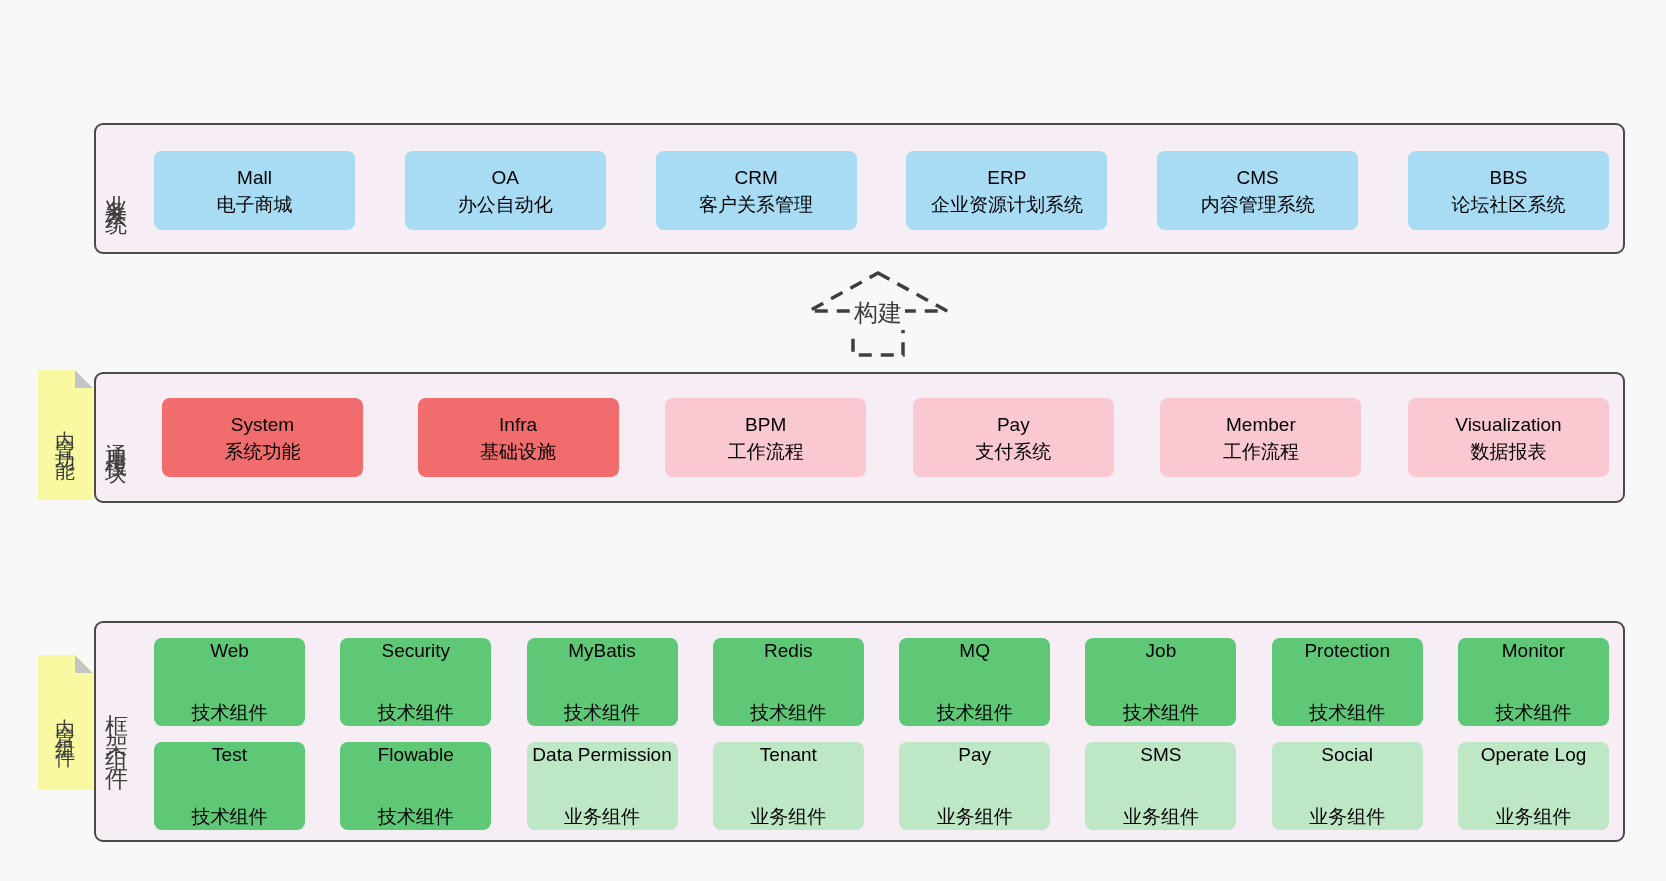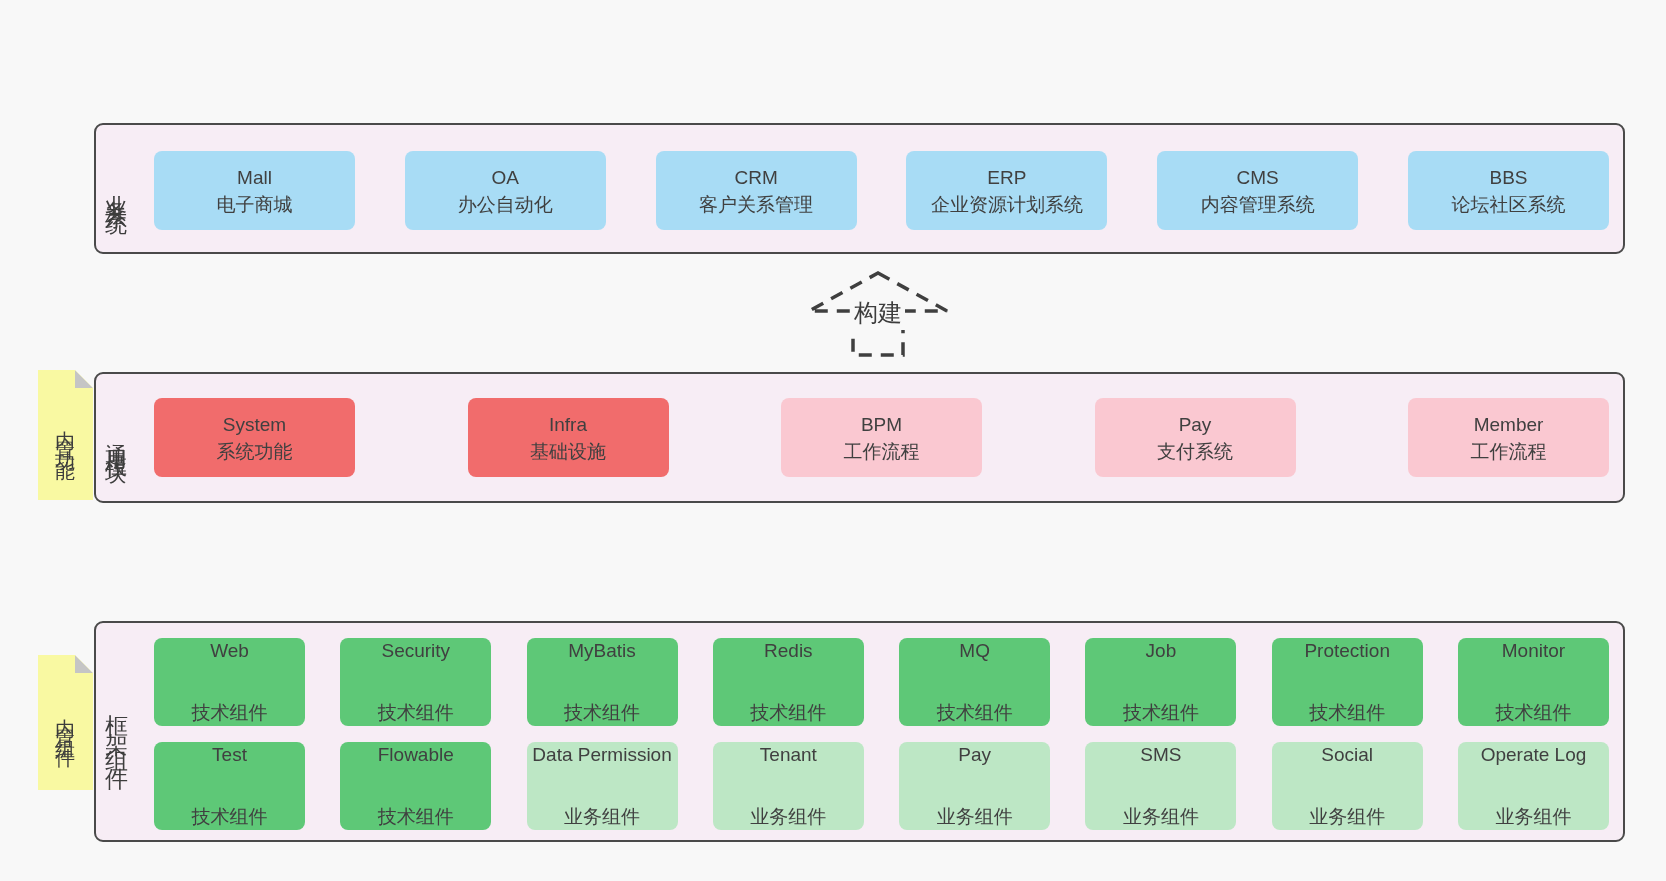--- a/index.html
+++ b/index.html
@@ -58,28 +58,28 @@
   .box {
     box-sizing: border-box;
     border-radius: 8px;
     display: flex;
     flex-direction: column;
     align-items: center;
     justify-content: center;
     text-align: center;
     font-size: 19px;
     line-height: 27px;
-    color: #404040;
+    color: #000000;
     padding: 2px 5px;
   }
   .box.w6 { width: 201px; height: 79px; }
   .box.w8 { width: 151px; height: 88px; line-height: 26px; gap: 36px; }
 
   .v-blue       { background: var(--c-blue, #a8dcf5); }
-  .v-red        { background: var(--c-red, #f16c6c); }
+  .v-red        { background: var(--c-red, #f16c6c); margin-left: 8px; }
   .v-pink       { background: var(--c-pink, #fac8d1); }
   .v-green      { background: var(--c-green, #5ec877); }
   .v-lightgreen { background: var(--c-lightgreen, #bde7c5); }
 
   .sticky {
     position: absolute;
     left: 38px;
     width: 55px;
     background: var(--c-sticky, #f9f9a2);
     clip-path: polygon(0 0, calc(100% - 18px) 0, 100% 18px, 100% 100%, 0 100%);
@@ -182,20 +182,24 @@
         <div>工作流程</div>
       </div>
       <div class="box w6 v-pink">
         <div>Pay</div>
         <div>支付系统</div>
       </div>
       <div class="box w6 v-pink">
         <div>Member</div>
         <div>工作流程</div>
       </div>
+      <div class="box w6 v-pink">
+        <div>Visualization</div>
+        <div>数据报表</div>
+      </div>
     </div>
   </section>
 
 
   <div class="sticky" id="sticky-components">
     <div class="fold"></div>
     <span class="vtext">内置组件</span>
   </div>
 
   <section class="panel" id="sec-components">

